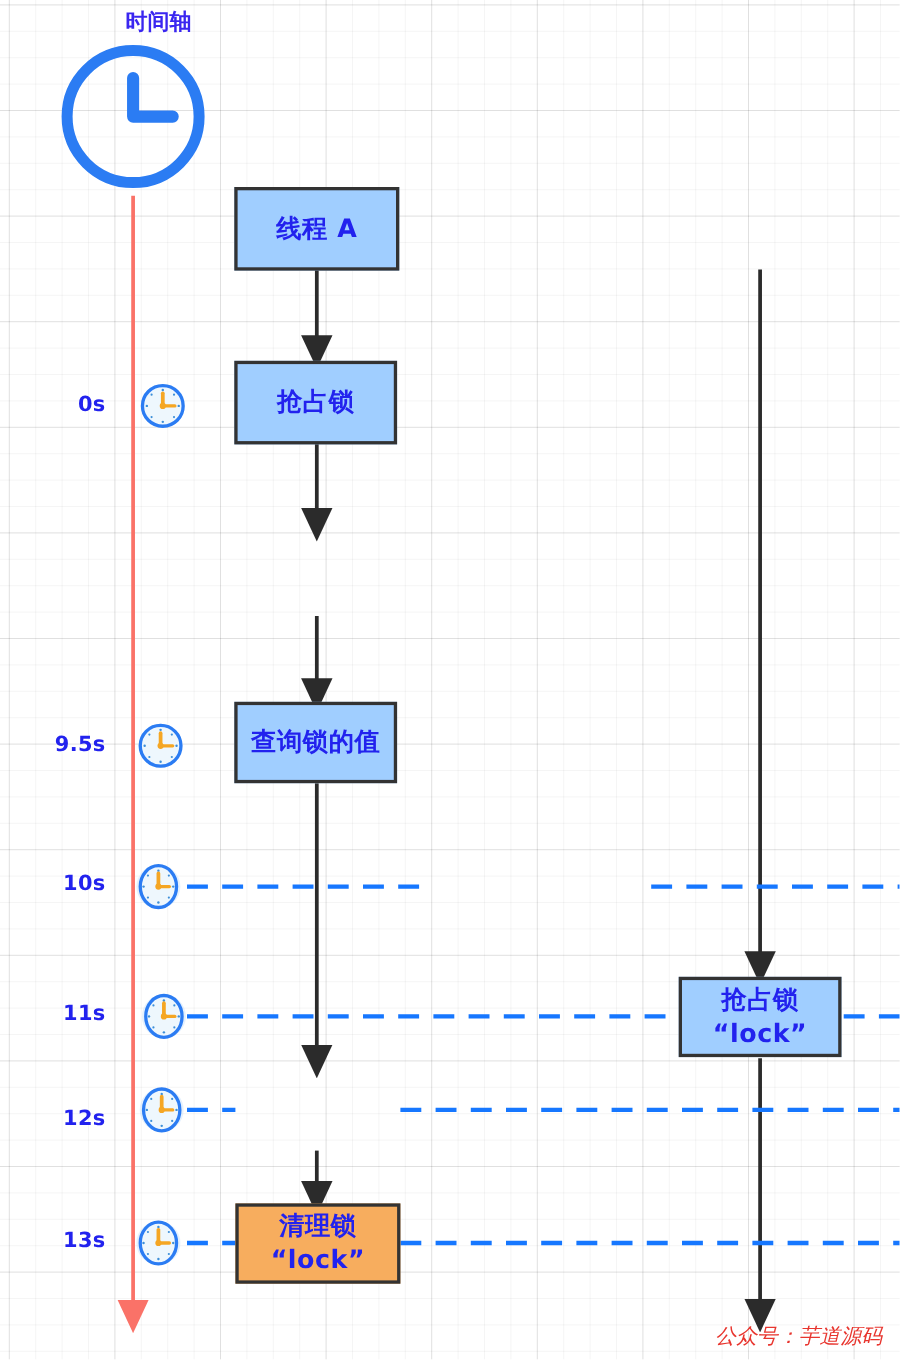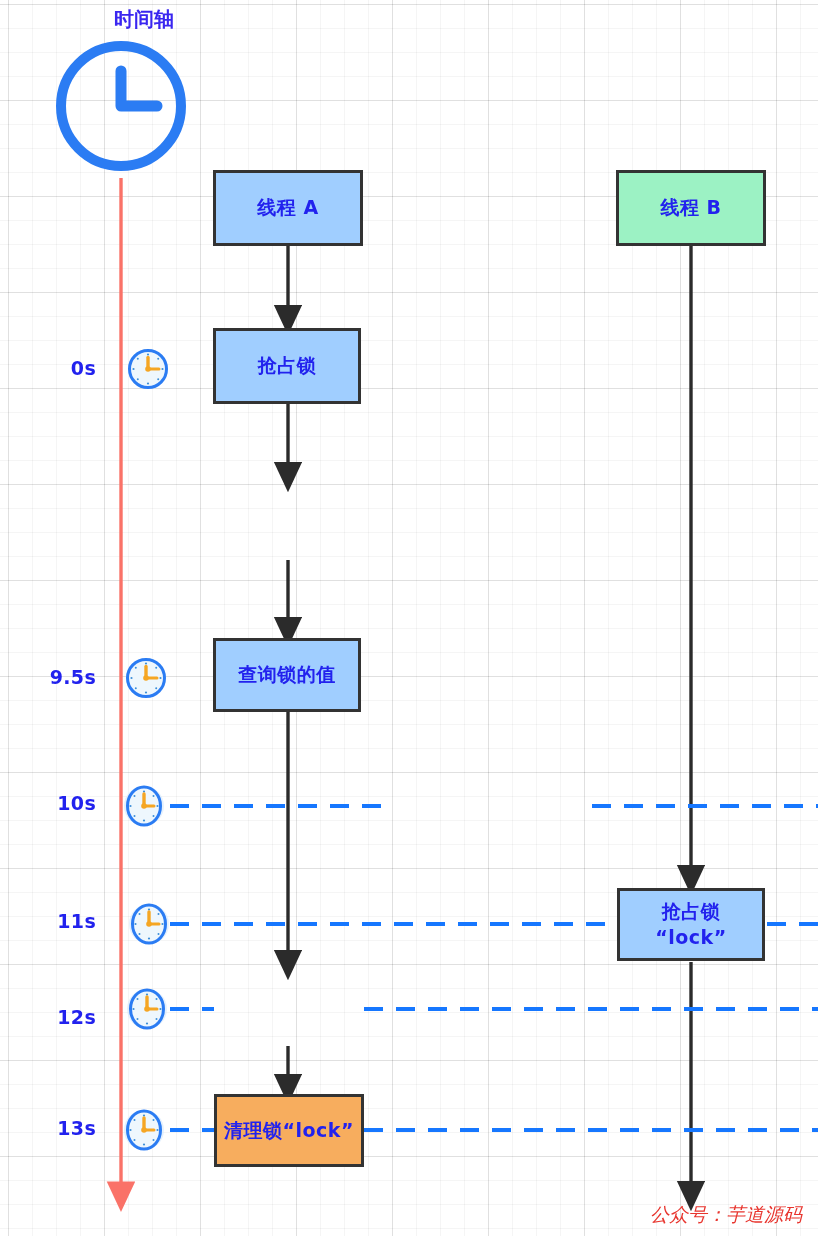--- a/index.html
+++ b/index.html
@@ -34,21 +34,21 @@
   .node {
     position: absolute;
     box-sizing: border-box;
     border: 3px solid #333333;
     display: flex;
     align-items: center;
     justify-content: center;
     text-align: center;
     color: #2222ee;
     font-weight: bold;
-    font-size: 19px;
+    font-size: 23px;
     line-height: 1.32;
     letter-spacing: 0.5px;
   }
   .node.blue   { background: #a0ceff; }
   .node.green2 { background: #9cf2c4; }
   .node.pink   { background: #f8a0a0; }
   .node.orange { background: #f7ad5e; }
 
   .tlabel {
     position: absolute;
@@ -264,27 +264,26 @@
   </div>
 
   <div class="node blue" style="left:213px; top:170px; width:150px; height:76px;">线程 A</div>
 
   <div class="node blue" style="left:213px; top:328px; width:148px; height:76px;">抢占锁</div>
 
 
   <div class="node blue" style="left:213px; top:638px; width:148px; height:74px;">查询锁的值</div>
 
 
-  <div class="node orange" style="left:214px; top:1094px; width:150px; height:73px; flex-direction:row;">
+  <div class="node orange" style="left:214px; top:1094px; width:150px; height:73px; flex-direction:column;">
     <span>清理锁</span>
     <span>“lock”</span>
   </div>
 
 
-  <div class="node green2" style="left:616px; top:170px; width:150px; height:76px;">线程 B</div>
 
   <div class="node blue" style="left:617px; top:888px; width:148px; height:73px; flex-direction:column;">
     <span>抢占锁</span>
     <span>“lock”</span>
   </div>
 
   <div class="watermark" style="left:650px; top:1202px;font-style:italic;">公众号：芋道源码</div>
 
 </div>
 

